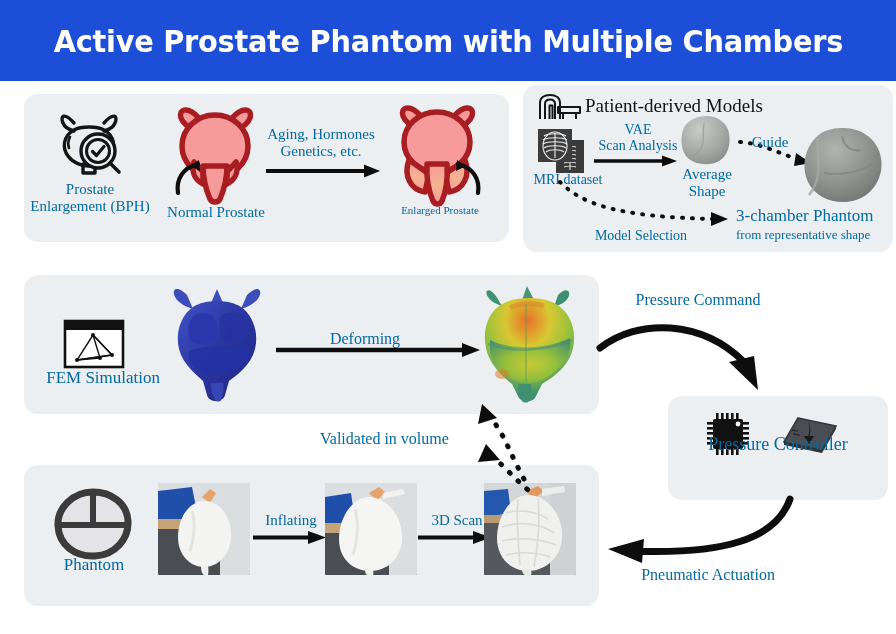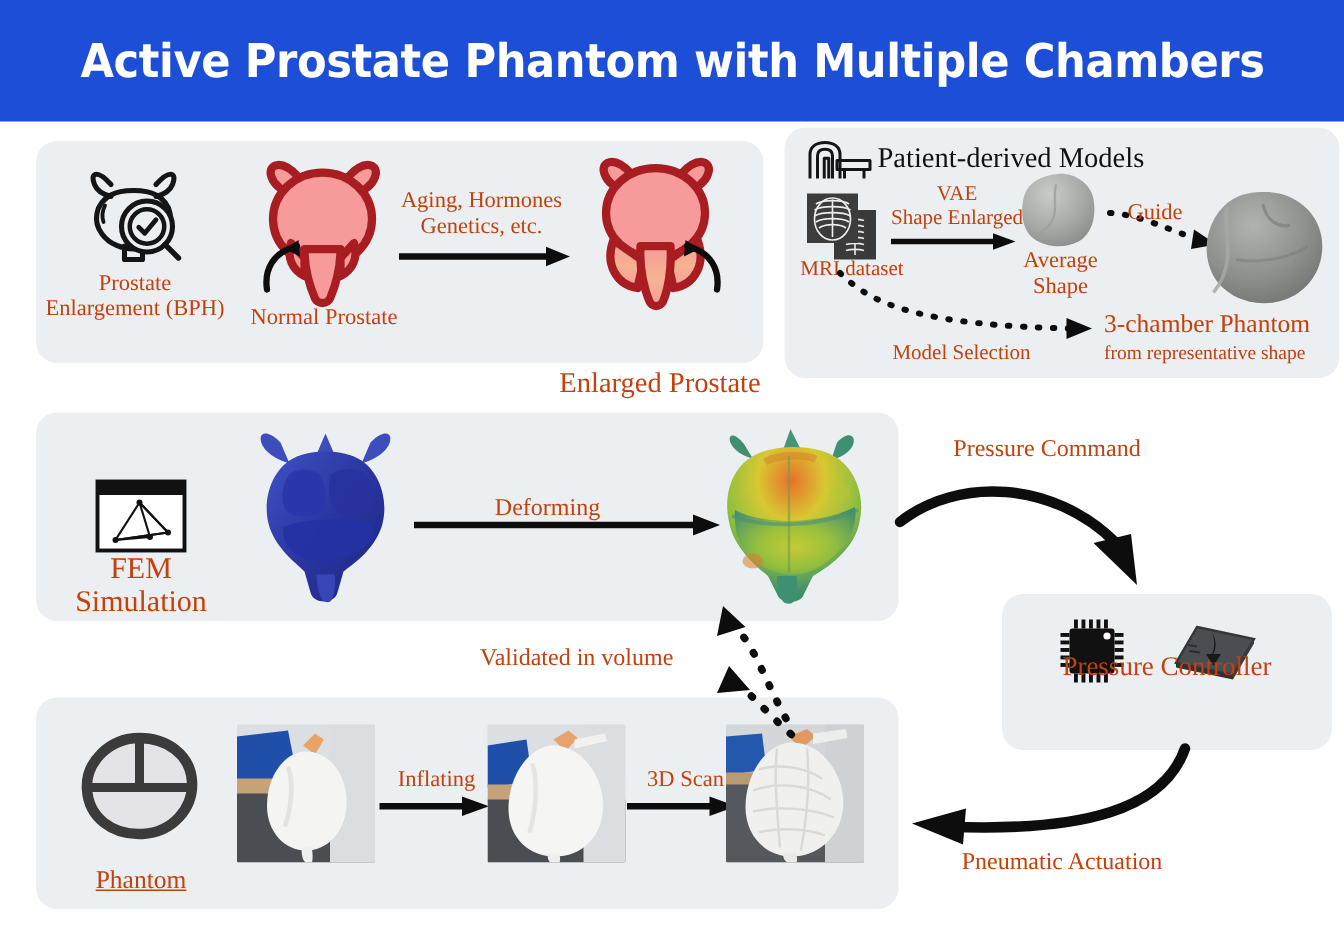--- a/index.html
+++ b/index.html
@@ -37,21 +37,21 @@
   }
   .subpanel {
     position: absolute;
     background: #eceff1;
     border-radius: 14px;
   }
 
   .lbl {
     position: absolute;
     font-family: "Liberation Serif", serif;
-    color: #c2410c;
+    color: #0369a1;
     text-align: center;
     line-height: 1.12;
     white-space: pre-line;
   }
 
   .panel-heading {
     position: absolute;
     font-family: "Liberation Serif", serif;
     font-size: 19px;
     color: #111111;
@@ -129,21 +129,21 @@
       <g stroke="#a81d21" stroke-width="5.5" stroke-linejoin="round" stroke-linecap="round">
         <path d="M36 16 C24 3 15 8 18 16 C20 22 27 26 33 28" fill="#f79a9a"></path>
         <path d="M69 16 C81 3 90 8 87 16 C85 22 78 26 72 28" fill="#f79a9a"></path>
         <ellipse cx="52" cy="42" rx="33" ry="30" fill="#f79a9a"></ellipse>
         <path d="M24 60 C18 76 26 90 40 92 L44 74 Z" fill="url(#gEnl)"></path>
         <path d="M80 60 C86 76 78 90 64 92 L60 74 Z" fill="url(#gEnl)"></path>
         <path d="M42 64 C41 80 45 94 48 101 C50 105 55 105 57 101 C60 94 63 80 62 64 Z" fill="url(#gEnl)"></path>
       </g>
     </svg>
   </div>
-  <div class="lbl" style="left:365px; top:204px; width:150px; font-size:19px;margin-top:41px;">Enlarged Prostate</div>
+  <div class="lbl" style="left:365px; top:204px; width:150px; font-size:11px;">Enlarged Prostate</div>
 
   <div class="abs" style="left:168px; top:160px; width:40px; height:44px;">
     <svg width="40" height="44" viewBox="0 0 40 44">
       <path d="M30 4 C14 8 8 20 10 33" fill="none" stroke="#0d0d0d" stroke-width="4.2" stroke-linecap="round"></path>
       <path d="M32 11 L31 0 L22 6 Z" fill="#0d0d0d"></path>
     </svg>
   </div>
   <div class="abs" style="left:448px; top:160px; width:40px; height:44px;">
     <svg width="40" height="44" viewBox="0 0 40 44">
       <path d="M10 4 C26 8 32 20 30 33" fill="none" stroke="#0d0d0d" stroke-width="4.2" stroke-linecap="round"></path>
@@ -178,21 +178,21 @@
       <g stroke="#ededed" stroke-width="1.1" fill="none">
         <path d="M21 7 L21 32"></path>
         <path d="M10 10 C14 7 28 7 32 10 M9 14 C14 11 28 11 33 14 M9 18 C14 15 28 15 33 18 M10 22 C14 19 28 19 32 22 M12 26 C16 23 26 23 30 26"></path>
         <ellipse cx="21" cy="20" rx="12" ry="14"></ellipse>
       </g>
     </svg>
   </div>
   <div class="lbl" style="left:516px; top:172px; width:104px; font-size:14px;">MRI dataset</div>
 
   <div class="lbl" style="left:583px; top:122px; width:110px; font-size:14px;">VAE
-Shape Enlarged</div>
+Scan Analysis</div>
   <div class="abs" style="left:594px; top:154px; width:84px; height:14px;">
     <svg width="84" height="14" viewBox="0 0 84 14">
       <path d="M0 7 L70 7" stroke="#0d0d0d" stroke-width="3.6"></path>
       <path d="M68 1.5 L83 7 L68 12.5 Z" fill="#0d0d0d"></path>
     </svg>
   </div>
 
   <div class="abs" style="left:678px; top:114px; width:56px; height:52px;">
     <svg width="56" height="52" viewBox="0 0 56 52">
       <defs>
@@ -256,21 +256,21 @@
         <path d="M29 15 L36 38 M13 40 L48 35 M29 15 L48 35 M13 40 L36 38"></path>
       </g>
       <g fill="#111111">
         <circle cx="29" cy="15" r="2"></circle>
           <circle cx="13" cy="40" r="2"></circle>
         <circle cx="48" cy="35" r="2"></circle>
           <circle cx="36" cy="38" r="2"></circle>
       </g>
     </svg>
   </div>
-  <div class="lbl" style="left:28px; top:368px; width:132px; font-size:20px;">FEM Simulation</div>
+  <div class="lbl" style="left:28px; top:368px; width:132px; font-size:17px;text-align:right;">FEM Simulation</div>
 
   <div class="abs" style="left:165px; top:283px; width:105px; height:122px;">
     <svg width="105" height="122" viewBox="0 0 105 122">
       <defs>
         <linearGradient id="gFem" x1="0" y1="0" x2="1" y2="1">
           <stop offset="0%" stop-color="#3f52c4"></stop>
           <stop offset="50%" stop-color="#2a35a0"></stop>
           <stop offset="100%" stop-color="#1d2580"></stop>
         </linearGradient>
       </defs>
@@ -325,21 +325,21 @@
   <div class="panel" style="left:24px; top:465px; width:575px; height:141px;">
   </div>
 
   <div class="abs" style="left:55px; top:489px; width:76px; height:70px;">
     <svg width="76" height="70" viewBox="0 0 76 70">
       <path d="M38 3 C56 3 72 14 73 32 C74 50 60 66 40 67 C20 68 4 56 3 37 C2 19 18 3 38 3 Z" fill="#e4e4e8" stroke="#3b3b3b" stroke-width="7" stroke-linejoin="round"></path>
       <path d="M5 36 L72 36" stroke="#3b3b3b" stroke-width="6"></path>
       <path d="M38 5 L38 36" stroke="#3b3b3b" stroke-width="6"></path>
     </svg>
   </div>
-  <div class="lbl" style="left:38px; top:577px; width:112px; font-size:17px;text-decoration:underline;">Phantom</div>
+  <div class="lbl" style="left:38px; top:555px; width:112px; font-size:17px;">Phantom</div>
 
   <div class="photo" style="left:158px; top:483px; width:92px; height:92px;">
     <svg width="92" height="92" viewBox="0 0 92 92">
       <rect width="92" height="92" fill="#cfd2d6"></rect>
       <rect x="0" y="0" width="92" height="30" fill="#dcdfe2"></rect>
       <path d="M0 8 L34 4 L40 34 L0 40 Z" fill="#1f4fa8"></path>
       <rect x="0" y="36" width="46" height="12" fill="#c6a277"></rect>
       <rect x="0" y="46" width="92" height="46" fill="#4a4d52"></rect>
       <rect x="62" y="0" width="30" height="92" fill="#dbdee1"></rect>
       <path d="M44 14 L52 6 L58 10 L52 20 Z" fill="#e8a36a"></path>

